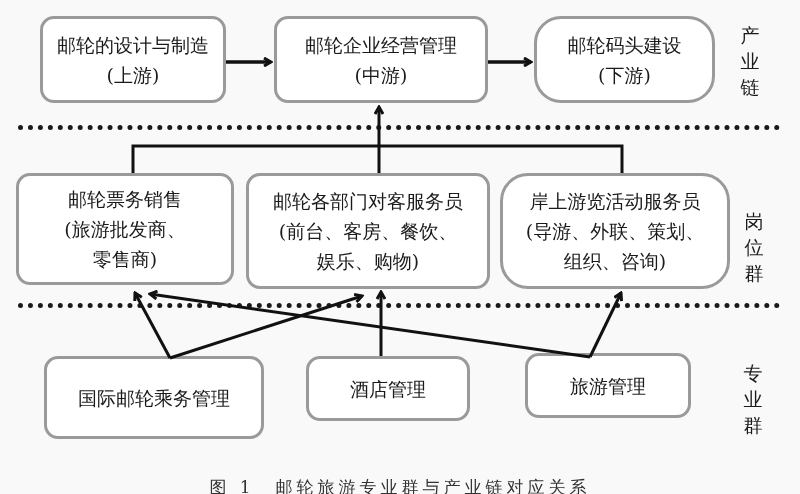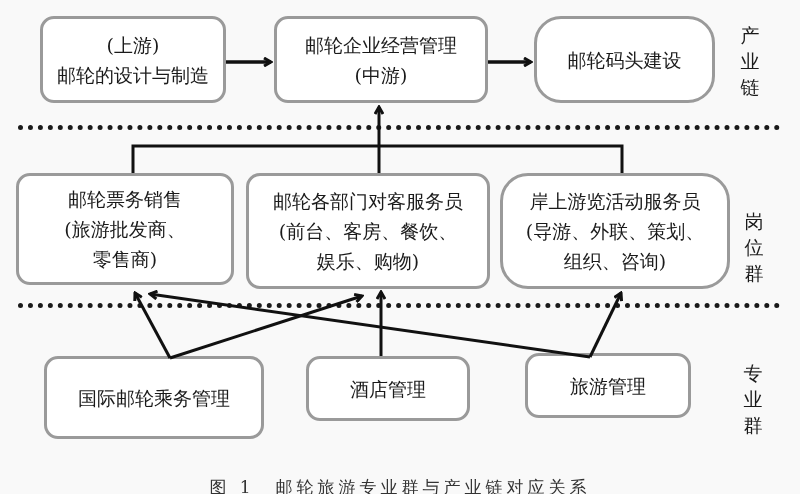--- a/index.html
+++ b/index.html
@@ -18,29 +18,30 @@
   svg.arrows { position: absolute; left: 0; top: 0; }
   .caption { position: absolute; left: 0; width: 800px; top: 448px; text-align: center;
              font-size: 17px; letter-spacing: 4px; color: #333; margin-top: 28px; }
 </style>
 </head>
 <body>
 
 <div class="canvas"></div>
 
 <div class="box" style="left:40px;top:16px;width:186px;height:87px;">
+  <span>邮轮的设计与制造</span>
   <span>(上游)</span>
-  <span>邮轮的设计与制造</span>
 </div>
 <div class="box" style="left:274px;top:16px;width:214px;height:87px;">
   <span>邮轮企业经营管理</span>
   <span>(中游)</span>
 </div>
 <div class="box" style="left:534px;top:16px;width:181px;height:87px;border-radius:27px;">
   <span>邮轮码头建设</span>
+  <span>(下游)</span>
 </div>
 <div class="side" style="left:738px;top:22px;">
   <span>产</span>
   <span>业</span>
   <span>链</span>
 </div>
 
 <div class="dots" style="top:125px;"></div>
 
 <div class="box" style="left:16px;top:173px;width:218px;height:112px;">

